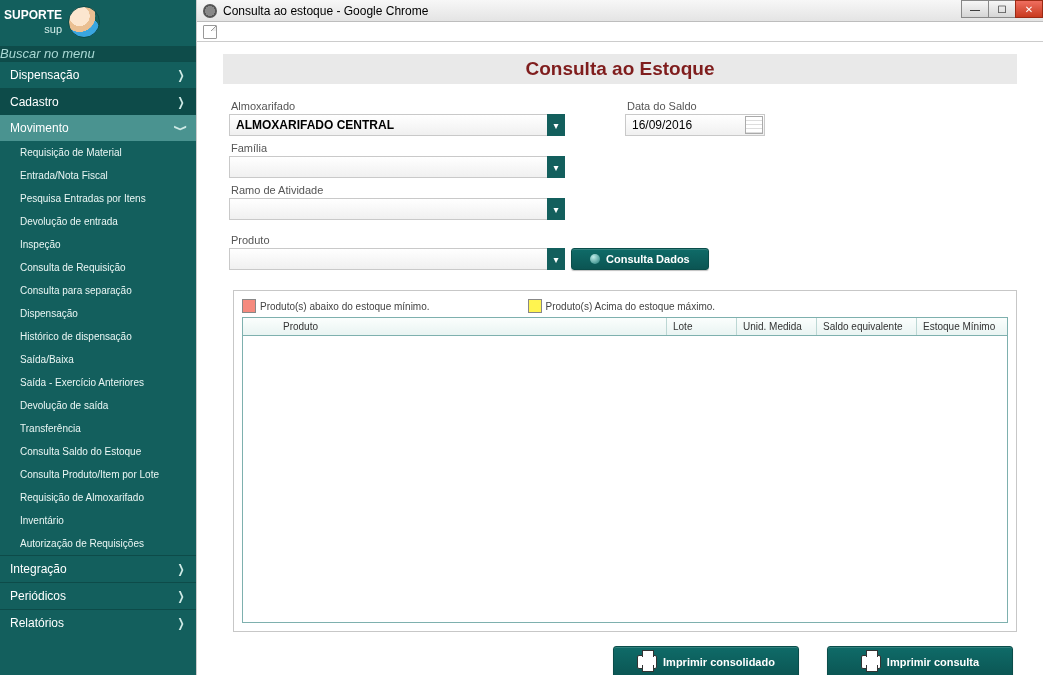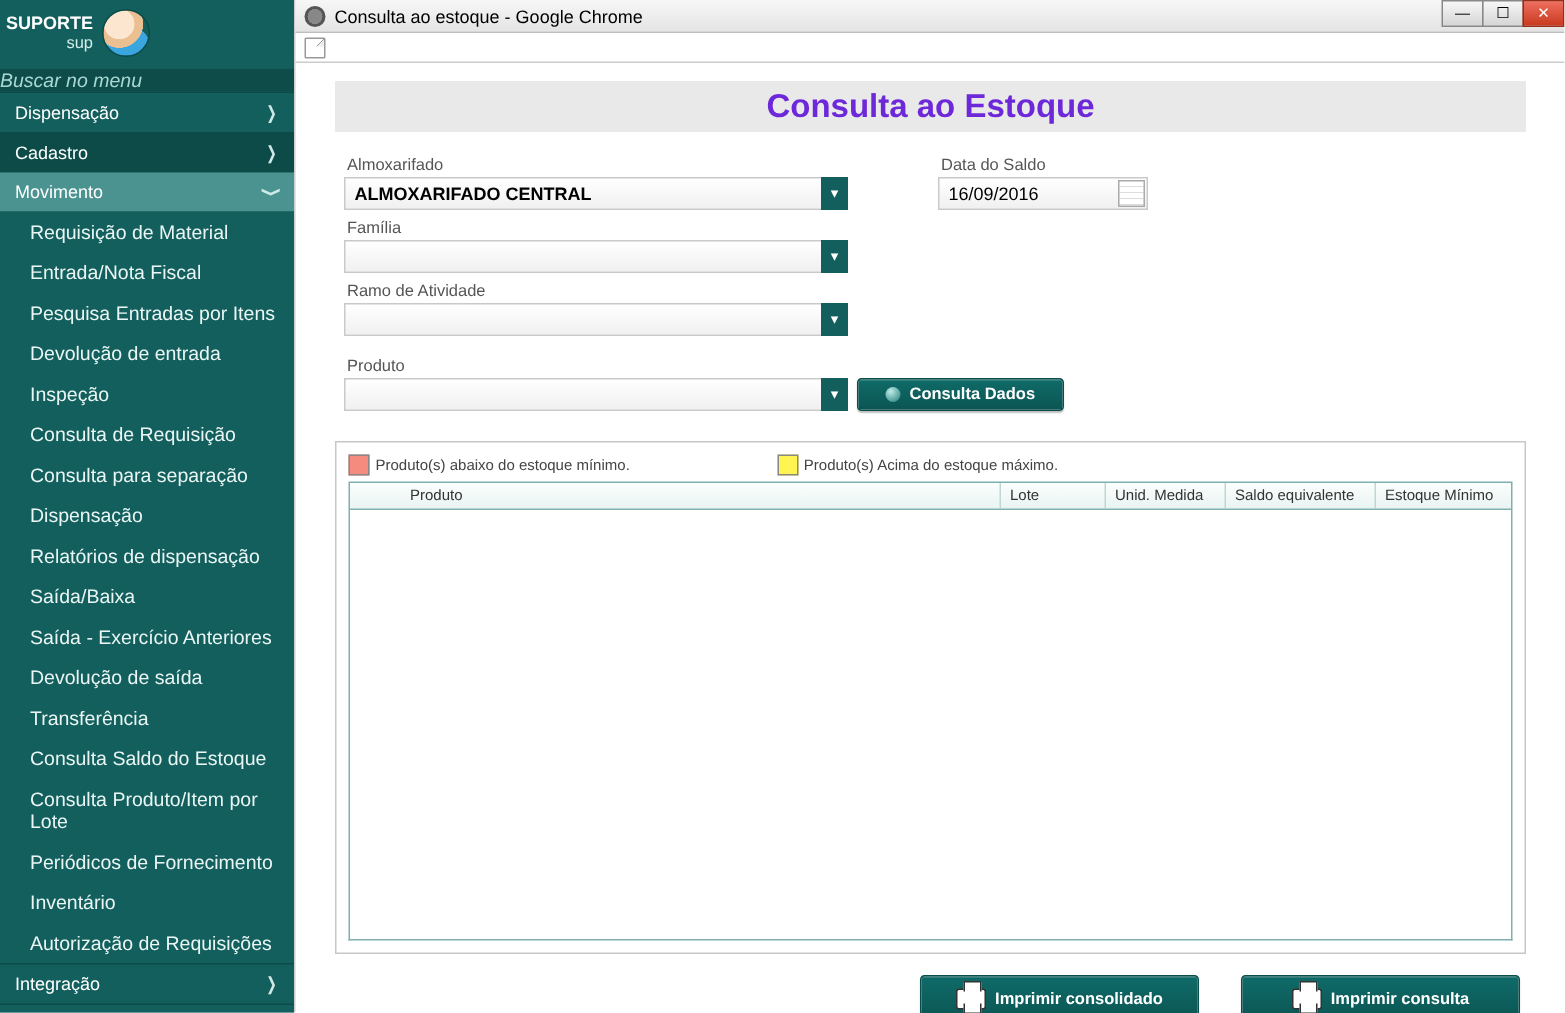--- a/index.html
+++ b/index.html
@@ -15,52 +15,52 @@
   .search-row { background: #0e4c4a; }
   .search-row input { width: 100%; background: transparent; border: none; color: #a9d8d4; font-size: 13px; font-style: italic; outline: none; }
   .search-row input::placeholder { color: #a9d8d4; font-style: italic; }
   .menu { list-style: none; }
   .menu-item { display: flex; justify-content: space-between; align-items: center; padding: 6px 10px; cursor: pointer; font-size: 12px; }
   .menu-item.top { background: #135f5d; border-top: 1px solid #0d4b49; }
   .menu-item.top.dark { background: #0d4b49; }
   .menu-item.expanded { background: #4a9390; }
   .chev { font-size: 12px; color: #cfeae6; transform: scaleX(0.7); }
   .submenu { list-style: none; background: #135f5d; }
-  .submenu li { padding: 6px 10px 6px 20px; font-size: 13px; color: #eaf6f4; cursor: pointer; }
+  .submenu li { padding: 6px 10px 6px 20px; font-size: 10px; color: #eaf6f4; cursor: pointer; }
   
   
   .chrome-window { flex: 1; height: 100%; background: #fff; border-left: 1px solid #ccc; display: flex; flex-direction: column; }
   .titlebar { height: 22px; background: linear-gradient(#f7f7f7,#e4e4e4); border-bottom: 1px solid #bdbdbd; display: flex; align-items: center; position: relative; font-size: 12px; }
   .titlebar .favicon { width: 14px; height: 14px; border-radius: 50%; background: radial-gradient(circle,#888 0 50%,#555 51% 100%); margin: 0 6px; }
   .win-controls { position: absolute; right: 0; top: 0; display: flex; }
   .win-btn { width: 28px; height: 18px; border: 1px solid #888; margin-left: -1px; display: flex; align-items: center; justify-content: center; font-size: 10px; background: linear-gradient(#f7f7f7,#d5d5d5); cursor: pointer; }
   .win-btn.close { background: linear-gradient(#ef6e5f,#c83a1f); color: #fff; border-color: #9b2a14; }
   .doc-icon-row { height: 20px; border-bottom: 1px solid #ccc; display:flex; align-items:center; padding-left:6px;}
   .doc-icon { width:14px; height:14px; border:1px solid #999; border-radius:1px; background:#fff; position:relative;}
   .doc-icon::after{content:"";position:absolute;top:0;right:0;width:5px;height:5px;background:linear-gradient(135deg,#fff 0 49%,#999 50% 51%,#eee 52% 100%);}
 
   
   .page { flex:1; overflow:auto; padding: 12px 26px 12px 26px; }
-  .page-title-bar { background:#e9e9e9; text-align:center; font-size:22px; font-weight:bold; padding:4px 0; color:#6d28d9;}
+  .page-title-bar { background:#e9e9e9; text-align:center; font-size:19px; font-weight:bold; padding:4px 0; color:#7f1d1d;}
   .form-area { margin-top:10px; position:relative; padding-left:6px;}
   .field-lbl { font-size:11px; color:#555; margin:6px 0 2px 2px; display:block;}
   .row { display:flex; align-items:flex-start; gap:60px;}
   .select-wrap { position:relative; width:336px;text-decoration:underline;}
   .select-wrap input, .date-wrap input { width:100%; height:22px; border:1px solid #c9c9c9; padding:2px 22px 2px 6px; font-size:12px; background:linear-gradient(#fff,#f0f0f0);}
   .select-wrap .dd { position:absolute; right:0; top:0; width:18px; height:22px; background:#135f5d; color:#fff; display:flex; align-items:center; justify-content:center; font-size:10px; cursor:pointer;}
   .date-col { }
   .date-wrap { position:relative; width:140px;}
   .date-wrap input { padding-right:24px;}
   .date-wrap .cal { position:absolute; right:2px; top:2px; width:18px; height:18px; border:1px solid #aaa; background:repeating-linear-gradient(#fff,#fff 3px,#ddd 3px,#ddd 4px); cursor:pointer;}
   .consulta-btn, .print-btn { background:linear-gradient(#0f6b68,#0b5553); color:#fff; border:1px solid #0a4d4a; border-radius:3px; font-size:11px; font-weight:bold; cursor:pointer; box-shadow:0 1px 1px rgba(0,0,0,.25), inset 0 1px 0 rgba(255,255,255,.15); display:inline-flex; align-items:center; justify-content:center; gap:6px;}
   .consulta-btn { height:22px; padding:0 18px; margin-left:6px;}
   .consulta-btn .dot{width:10px;height:10px;border-radius:50%;background:radial-gradient(circle at 35% 30%,#bfece9,#1b7a76);}
   
   
-  .results-box { border:1px solid #c7c7c7; margin-top:20px; padding:8px; height:342px; display:flex; flex-direction:column;}
+  .results-box { border:1px solid #c7c7c7; margin-top:20px; padding:8px; height:342px; display:flex; flex-direction:column;margin-left:10px;}
   .legend { font-size:10px; color:#444; display:flex; align-items:center; gap:4px; margin-bottom:4px;}
   .sw { width:14px; height:14px; border:1px solid #888;}
   .sw.red{background:#f58a7e;}
   .sw.yellow{background:#fff450;}
   .legend .gap{width:90px;}
   .grid-head { display:flex; border:1px solid #7eb0ae; background:linear-gradient(#fbfefd,#e9f4f2); font-size:10px; color:#333;}
   .grid-head div{ padding:3px 6px; border-right:1px solid #bcd7d4;}
   .gh-prod{flex:1 1 auto; padding-left:40px !important;}
   .gh-lote{width:70px;}
   .gh-um{width:80px;}
@@ -104,28 +104,28 @@
     </li>
     <ul class="submenu">
       <li>Requisição de Material</li>
       <li>Entrada/Nota Fiscal</li>
       <li>Pesquisa Entradas por Itens</li>
       <li>Devolução de entrada</li>
       <li>Inspeção</li>
       <li>Consulta de Requisição</li>
       <li>Consulta para separação</li>
       <li>Dispensação</li>
-      <li>Relatórios de dispensação</li>
+      <li>Histórico de dispensação</li>
       <li>Saída/Baixa</li>
       <li>Saída - Exercício Anteriores</li>
       <li>Devolução de saída</li>
       <li>Transferência</li>
       <li>Consulta Saldo do Estoque</li>
       <li>Consulta Produto/Item por Lote</li>
-      <li>Periódicos de Fornecimento</li>
+      <li>Requisição de Almoxarifado</li>
       <li>Inventário</li>
       <li>Autorização de Requisições</li>
     </ul>
     <li class="menu-item top">
       <span>Integração</span>
       <span class="chev">❯</span>
     </li>
     <li class="menu-item top">
       <span>Periódicos</span>
       <span class="chev">❯</span>

